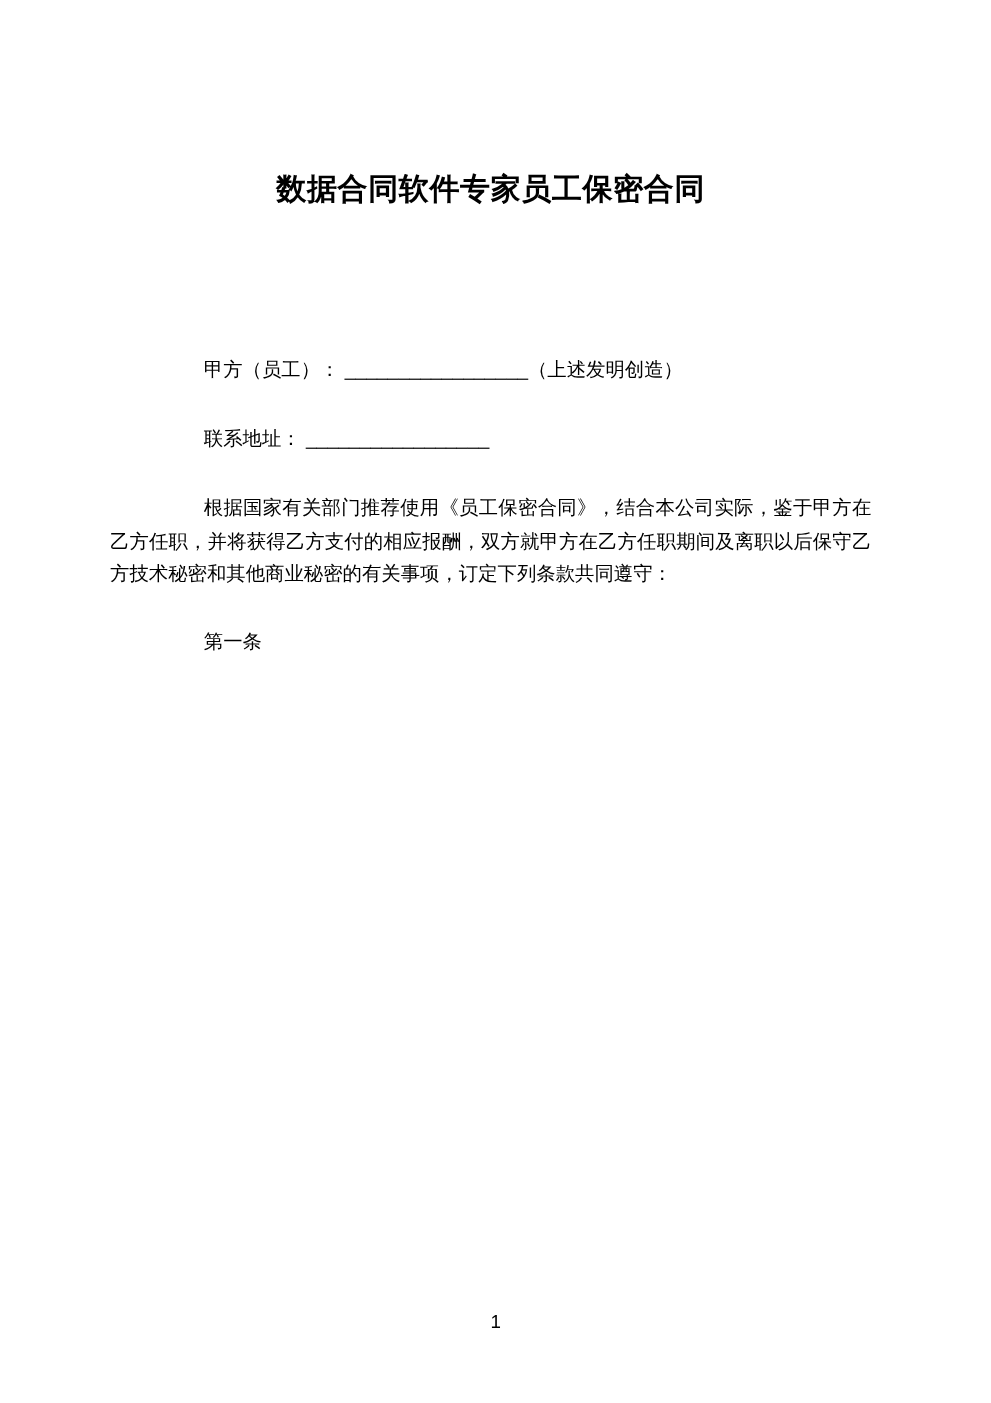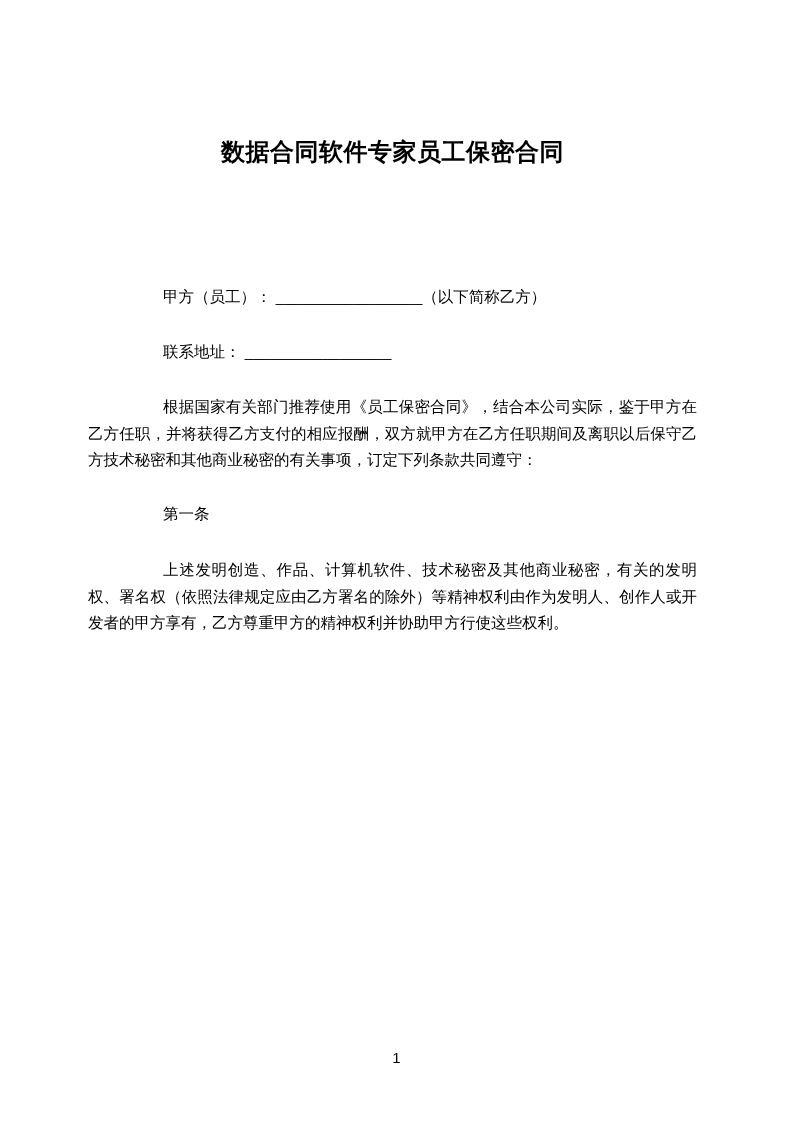--- a/index.html
+++ b/index.html
@@ -66,30 +66,29 @@
   }
 </style>
 </head>
 <body>
 
 <div class="page">
 
   <h1 class="title">数据合同软件专家员工保密合同</h1>
 
   <div class="parties">
-    <p class="field"><span>甲方（员工）： </span><span class="blank">_________________</span><span>（以下简称乙方）</span></p>
+    <p class="field"><span>甲方（员工）： </span><span class="blank">_________________</span><span>（上述发明创造）</span></p>
 
 
     <p class="field"><span>联系地址： </span><span class="blank">_________________</span><span></span></p>
 
   </div>
 
   <p class="para">根据国家有关部门推荐使用《员工保密合同》，结合本公司实际，鉴于甲方在乙方任职，并将获得乙方支付的相应报酬，双方就甲方在乙方任职期间及离职以后保守乙方技术秘密和其他商业秘密的有关事项，订定下列条款共同遵守：</p>
 
   <p class="heading">第一条</p>
 
 
-  <p class="para wide-gap">上述发明创造、作品、计算机软件、技术秘密及其他商业秘密，有关的发明权、署名权（依照法律规定应由乙方署名的除外）等精神权利由作为发明人、创作人或开发者的甲方享有，乙方尊重甲方的精神权利并协助甲方行使这些权利。</p>
 
 
   <div class="page-number">1</div>
 
 </div>
 
 </body></html>

